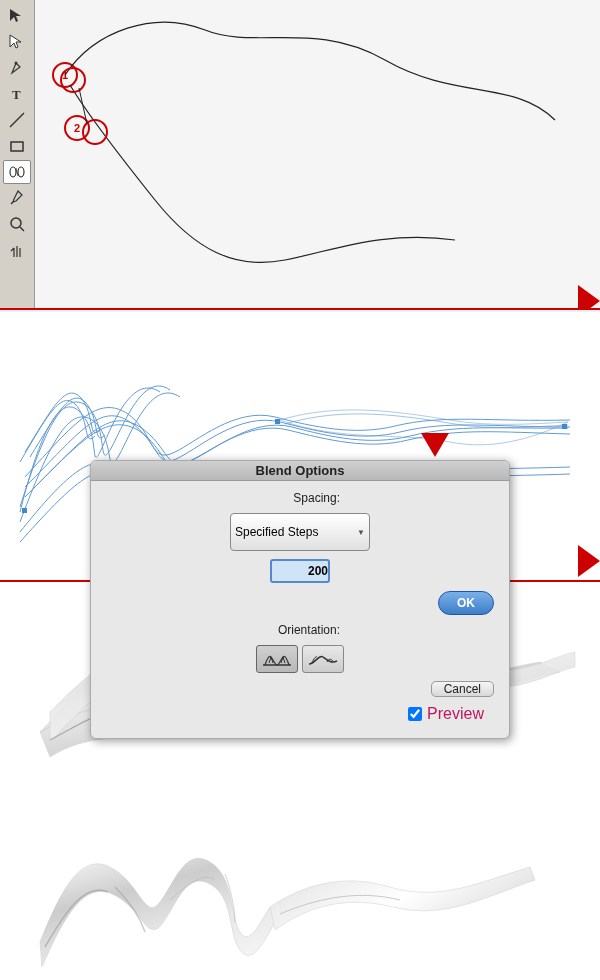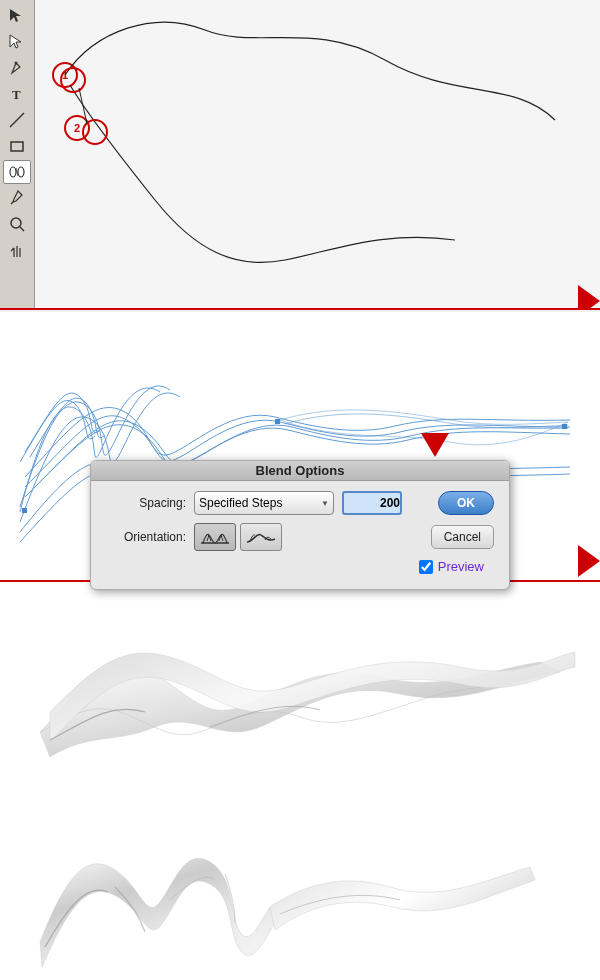--- a/index.html
+++ b/index.html
@@ -121,30 +121,31 @@
       border-top: 24px solid #cc0000;
     }
     .dialog-body {
       padding: 10px 15px 5px;
     }
     .dialog-row {
       display: flex;
       align-items: center;
       margin-bottom: 8px;
       gap: 8px;
+      flex-direction: column;
     }
     .dialog-label {
       width: 80px;
       text-align: right;
       font-size: 12px;
       color: #222;
     }
     .spacing-select {
       width: 140px;
-      height: 24px;
+      height: 38px;
       border: 1px solid #888;
       border-radius: 4px;
       background: linear-gradient(to bottom, #fff, #e0e0e0);
       font-size: 12px;
       padding: 0 4px;
       cursor: pointer;
       appearance: none;
       -webkit-appearance: none;
       position: relative;
     }
@@ -180,21 +181,21 @@
       background: linear-gradient(to bottom, #7ab0e8, #3d7ec8);
       border: 1px solid #2255aa;
       border-radius: 12px;
       color: white;
       font-size: 12px;
       font-weight: bold;
       cursor: pointer;
       margin-left: auto;
     }
     .btn-cancel {
-      height: 24px;
+      height: 16px;
       padding: 0 12px;
       background: linear-gradient(to bottom, #f5f5f5, #d8d8d8);
       border: 1px solid #999;
       border-radius: 5px;
       color: #222;
       font-size: 12px;
       cursor: pointer;
       margin-left: auto;
     }
     .orientation-icons {
@@ -226,22 +227,22 @@
       align-items: center;
       padding-right: 10px;
       gap: 5px;
     }
     .preview-checkbox {
       width: 14px;
       height: 14px;
       cursor: pointer;
     }
     .preview-label {
-      font-size: 13px;
-      color: #6d28d9;
+      font-size: 16px;
+      color: #be185d;
     }
 
     
     .red-arrow-right-2 {
       position: absolute;
       right: 0;
       top: 545px;
       width: 0;
       height: 0;
       border-top: 16px solid transparent;

